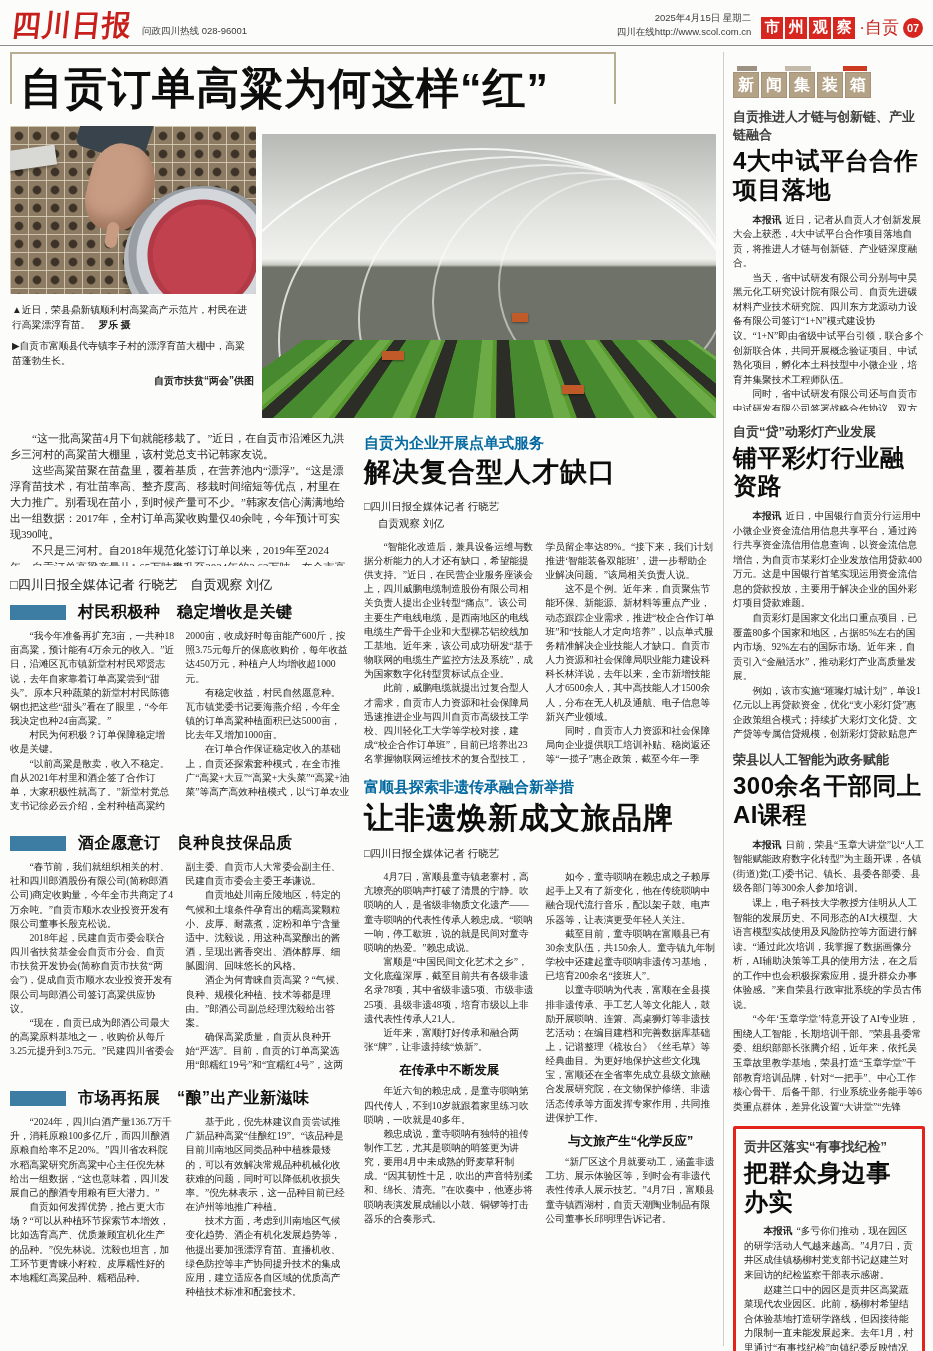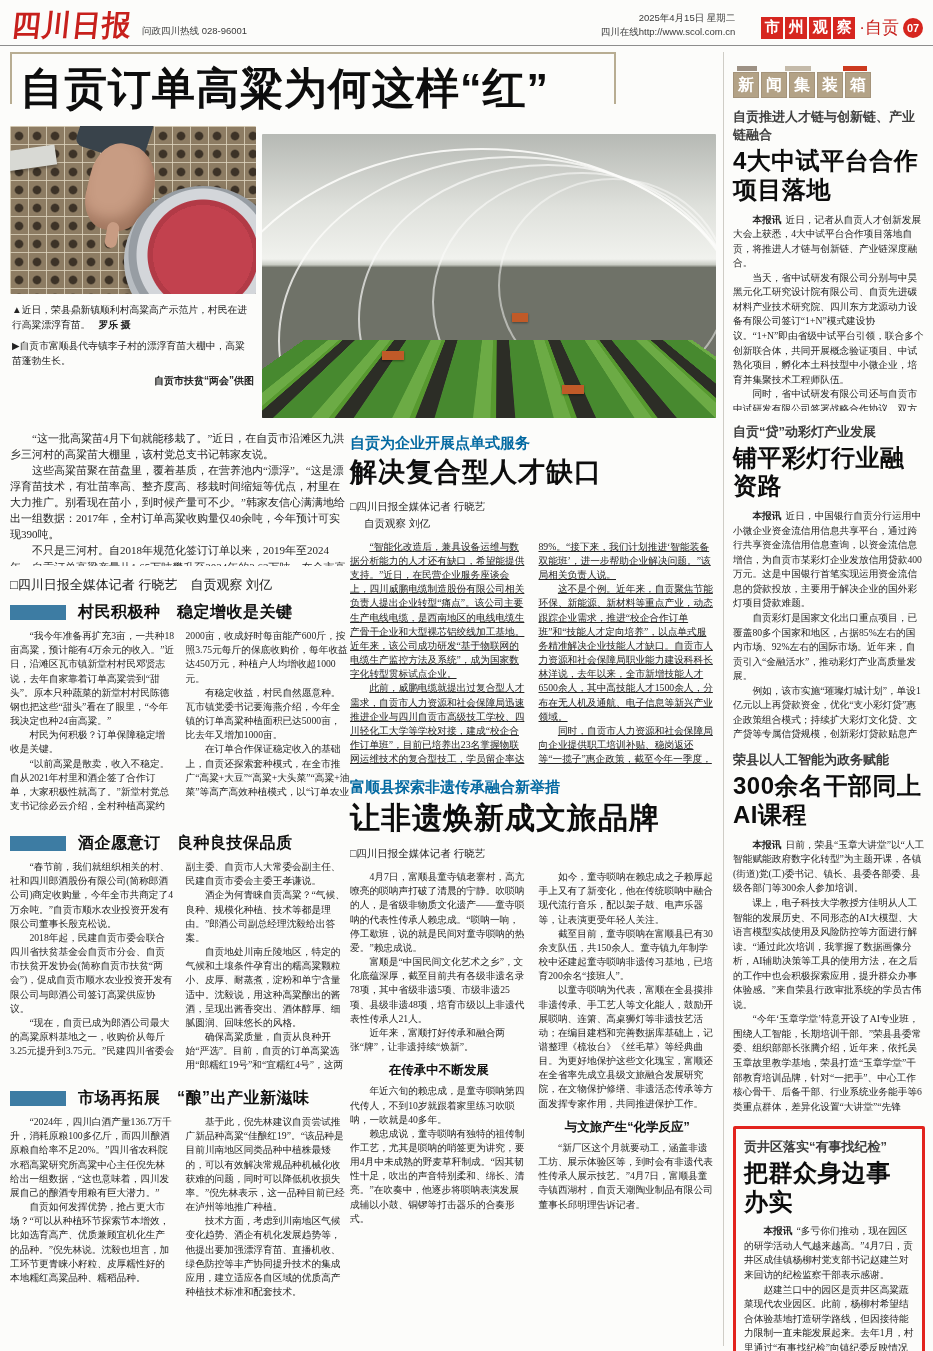--- a/index.html
+++ b/index.html
@@ -9,21 +9,21 @@
     background:#fcfcfa; margin:0 auto; color:#262626;
     font-family:"Liberation Sans","DejaVu Sans",sans-serif;
   }
   
   .masthead { display:flex; justify-content:space-between; align-items:flex-end;
     padding:6px 10px 5px 12px; border-bottom:1px solid #8d8d8d; height:46px; }
   .mh-left { display:flex; align-items:flex-end; gap:10px; }
   .paper-logo { font-family:"Liberation Serif","DejaVu Serif",serif; font-weight:900;
     color:#c7201c; font-size:29px; line-height:1; transform:skewX(-6deg); letter-spacing:1px; }
   .hotline { font-size:9.5px; color:#3a3a3a; padding-bottom:2px; }
-  .mh-right { display:flex; align-items:flex-end; gap:26px; }
+  .mh-right { display:flex; align-items:flex-end; gap:10px; }
   .dateblock { text-align:right; font-size:9.5px; color:#3a3a3a; line-height:1.5; padding-bottom:1px; }
   .section-badge { display:flex; align-items:center; gap:2px; padding-bottom:1px; }
   .sec-char { width:22px; height:22px; background:#d6261f; color:#fff; font-weight:bold;
     font-size:15px; display:flex; align-items:center; justify-content:center; }
   .sec-suffix { color:#c7201c; font-weight:normal; font-size:17px; margin:0 2px; }
   .page-circle { width:20px; height:20px; border-radius:50%; background:#d6261f; color:#fff;
     font-size:11px; font-weight:bold; display:flex; align-items:center; justify-content:center; }
   
   .content { display:flex; padding:6px 8px 0 10px; height:1300px; }
   .main-area { width:706px; }
@@ -71,41 +71,41 @@
   .arc4 { width:300px; height:260px; top:38px; left:170px; opacity:.65; }
   .arc5 { width:230px; height:215px; top:44px; left:236px; opacity:.55; }
   .field { position:absolute; bottom:-8px; left:-18%; width:140%; height:72%;
     background:repeating-linear-gradient(90deg, #47892f 0 40px, #6cab45 40px 58px, #57992f 58px 64px, #2c2d26 64px 84px);
     transform:perspective(230px) rotateX(46deg); transform-origin:50% 100%; }
   .brick { position:absolute; width:22px; height:9px; background:#c05a28; box-shadow:0 1px 2px rgba(0,0,0,.4); }
   .brick.b1 { bottom:58px; left:120px; }
   .brick.b2 { bottom:24px; left:300px; }
   .brick.b3 { bottom:96px; left:250px; width:16px; }
   
-  .story-cols { display:flex; }
+  .story-cols { display:flex; gap:14px; }
   .left-col { width:340px; }
   .mid-col { flex:1; }
   .intro { height:136px; overflow:hidden; font-family:"Liberation Serif","DejaVu Serif",serif;
     font-size:11px; line-height:1.46; color:#1f1f1f; margin-top:6px; }
   .intro p, .bodyp { text-indent:2em; }
   .byline { font-size:13px; font-weight:normal; color:#1a1a1a; margin:10px 0 8px 0; }
   .section { margin-top:6px; }
   .sec-head { display:flex; align-items:center; gap:12px; margin-bottom:6px; }
   .blue-marker { width:56px; height:15px; background:#3d7ca3; flex:0 0 auto; }
   .sec-head h3 { font-size:16px; font-weight:900; color:#111; letter-spacing:.5px; }
   .twocol { column-count:2; column-gap:11px; column-fill:auto; overflow:hidden;
     font-family:"Liberation Serif","DejaVu Serif",serif; font-size:9.7px; line-height:1.46; color:#242424; }
   .h-s1 { height:198px; } .h-s2 { height:222px; } .h-s3 { height:194px; }
   
   .mid-article { margin-top:10px; }
   .mid-kicker { font-size:15px; font-weight:bold; color:#0369a1; margin-bottom:4px; }
   .mid-h2 { font-size:27px; font-weight:900; color:#0d0d0d; letter-spacing:1px; line-height:1.15; margin-bottom:10px; }
   .mid-h2.big { font-size:30px; }
   .mid-byline { font-size:10.5px; font-weight:normal; line-height:1.6; margin-bottom:8px; }
-  .h-a { height:228px;text-decoration:underline; } .h-b { height:356px; }
+  .h-a { height:228px; } .h-b { height:356px; }
   .subhead { font-size:12.5px; font-weight:900; text-align:center; margin:7px 0 5px 0;
     font-family:"Liberation Sans",sans-serif; color:#111; }
   
   .newsbox-logo { position:relative; display:inline-flex; gap:2px; margin:14px 0 10px 0; padding-top:6px; }
   .nb-char { width:26px; height:26px; background:#b3a286; color:#fff; font-weight:900; font-size:16px;
     display:flex; align-items:center; justify-content:center; border:1px solid #a4937a; }
   .nb-deco1 { position:absolute; top:0; left:4px; width:20px; height:5px; background:#9d9184; }
   .nb-deco2 { position:absolute; top:0; left:52px; width:26px; height:5px; background:#c4baa9; }
   .nb-deco3 { position:absolute; top:0; left:110px; width:24px; height:5px; background:#cc3a1f; }
   .brief { margin-bottom:12px; }
@@ -207,22 +207,22 @@
 
           <div class="section">
             <div class="sec-head">
               <span class="blue-marker"></span>
               <h3>酒企愿意订　良种良技保品质</h3>
             </div>
             <div class="twocol h-s2">
                 <p class="bodyp">“春节前，我们就组织相关的村、社和四川郎酒股份有限公司(简称郎酒公司)商定收购量，今年全市共商定了4万余吨。”自贡市顺水农业投资开发有限公司董事长殷克松说。</p>
                 <p class="bodyp">2018年起，民建自贡市委会联合四川省扶贫基金会自贡市分会、自贡市扶贫开发协会(简称自贡市扶贫“两会”)，促成自贡市顺水农业投资开发有限公司与郎酒公司签订高粱供应协议。</p>
                 <p class="bodyp">“现在，自贡已成为郎酒公司最大的高粱原料基地之一，收购价从每斤3.25元提升到3.75元。”民建四川省委会副主委、自贡市人大常委会副主任、民建自贡市委会主委王孝谦说。</p>
+                <p class="bodyp">自贡地处川南丘陵地区，特定的气候和土壤条件孕育出的糯高粱颗粒小、皮厚、耐蒸煮，淀粉和单宁含量适中。沈毅说，用这种高粱酿出的酱酒，呈现出酱香突出、酒体醇厚、细腻圆润、回味悠长的风格。</p>
                 <p class="bodyp">酒企为何青睐自贡高粱？“气候、良种、规模化种植、技术等都是理由。”郎酒公司副总经理沈毅给出答案。</p>
-                <p class="bodyp">自贡地处川南丘陵地区，特定的气候和土壤条件孕育出的糯高粱颗粒小、皮厚、耐蒸煮，淀粉和单宁含量适中。沈毅说，用这种高粱酿出的酱酒，呈现出酱香突出、酒体醇厚、细腻圆润、回味悠长的风格。</p>
                 <p class="bodyp">确保高粱质量，自贡从良种开始“严选”。目前，自贡的订单高粱选用“郎糯红19号”和“宜糯红4号”，这两个品种都适宜酿造酱香、浓香等多种名优白酒。</p>
               </div>
           </div>
 
           <div class="section">
             <div class="sec-head">
               <span class="blue-marker"></span>
               <h3>市场再拓展　“酿”出产业新滋味</h3>
             </div>
             <div class="twocol h-s3">

